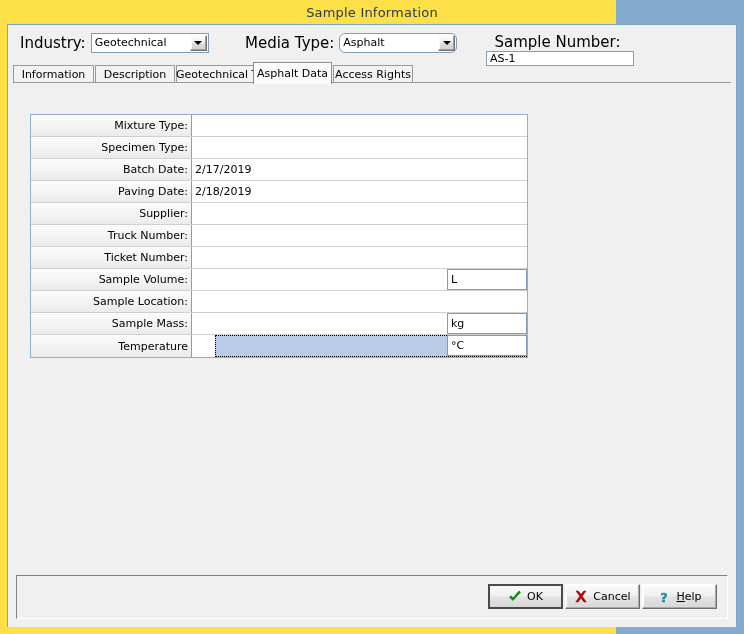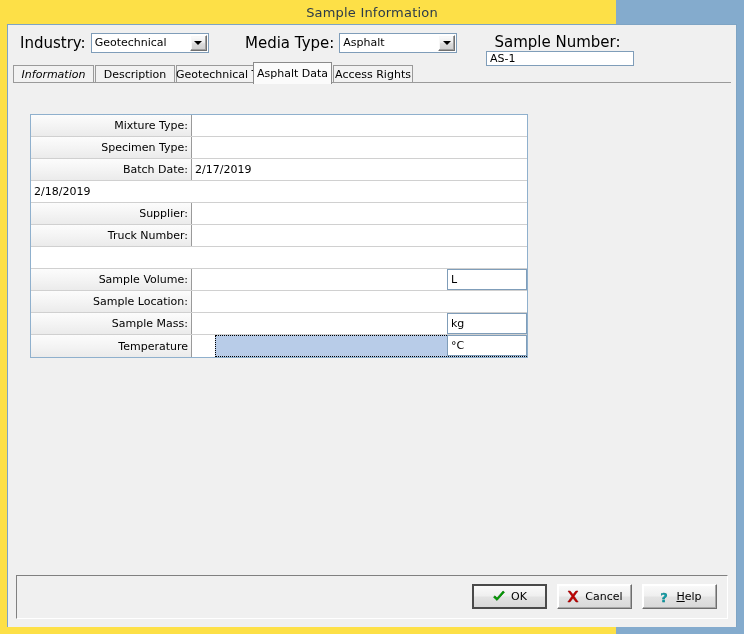--- a/index.html
+++ b/index.html
@@ -247,21 +247,21 @@
     border-left: 1px solid #808080;
     border-right: 1px solid #ffffff;
     border-bottom: 1px solid #ffffff;
     box-sizing: border-box;
   }
   #btnrow {
     position: absolute;
     right: 10px;
     top: 8px;
     display: flex;
-    gap: 10px;
+    gap: 2px;
   }
   .dlgbtn {
     width: 75px;
     height: 25px;
     background: linear-gradient(to bottom, #fafafa 0%, #efefef 48%, #e3e3e3 52%, #d8d8d8 100%);
     border: 1px solid #ffffff;
     border-right-color: #6e6e6e;
     border-bottom-color: #6e6e6e;
     box-shadow: inset -1px -1px 0 #a8a8a8, inset 1px 1px 0 #ffffff;
     box-sizing: border-box;
@@ -306,39 +306,39 @@
         <div class="combo" style="width:118px;">
           <span class="val">Geotechnical</span>
           <span class="arrowbtn">
               <i class="tri"></i>
             </span>
         </div>
       </div>
 
       <div class="fld" style="left:237px; top:8px;">
         <span class="lbl">Media Type:</span>
-        <div class="combo" style="width:118px;">
+        <div class="combo" style="width:118px;border-radius:6px;">
           <span class="val">Asphalt</span>
           <span class="arrowbtn">
               <i class="tri"></i>
             </span>
         </div>
       </div>
 
       <div class="fld" style="left:478px; top:8px;flex-direction:column;">
         <span class="lbl">Sample Number:</span>
         <div class="textbox" style="width:148px;">
           <span>AS-1</span>
         </div>
       </div>
 
     </div>
 
     <div id="tabstrip">
-      <div class="tab" style="left:0px;   width:81px;font-style:italic;">
+      <div class="tab" style="left:0px;   width:81px;">
           <span>Information</span>
         </div>
       <div class="tab" style="left:82px;  width:80px;">
           <span>Description</span>
         </div>
       <div class="tab" style="left:163px; width:103px;">
           <span>Geotechnical Tests</span>
         </div>
       <div class="tab active" style="left:240px; width:79px;align-items:center;">
           <span>Asphalt Data</span>
@@ -360,34 +360,36 @@
         <div class="rlabel">Specimen Type:</div>
         <div class="rvalue"></div>
       </div>
 
       <div class="row">
         <div class="rlabel">Batch Date:</div>
         <div class="rvalue">2/17/2019</div>
       </div>
 
       <div class="row">
+        <div class="rlabel">Paving Date:</div>
         <div class="rvalue">2/18/2019</div>
       </div>
 
       <div class="row">
         <div class="rlabel">Supplier:</div>
         <div class="rvalue"></div>
       </div>
 
       <div class="row">
         <div class="rlabel">Truck Number:</div>
         <div class="rvalue"></div>
       </div>
 
       <div class="row">
+        <div class="rlabel">Ticket Number:</div>
         <div class="rvalue"></div>
       </div>
 
       <div class="row has-unit">
         <div class="rlabel">Sample Volume:</div>
         <div class="rvalue">
           <span></span>
           <div class="unitcombo">
             <span class="uval">L</span>
             <span class="arrowbtn"><i class="tri"></i></span>

